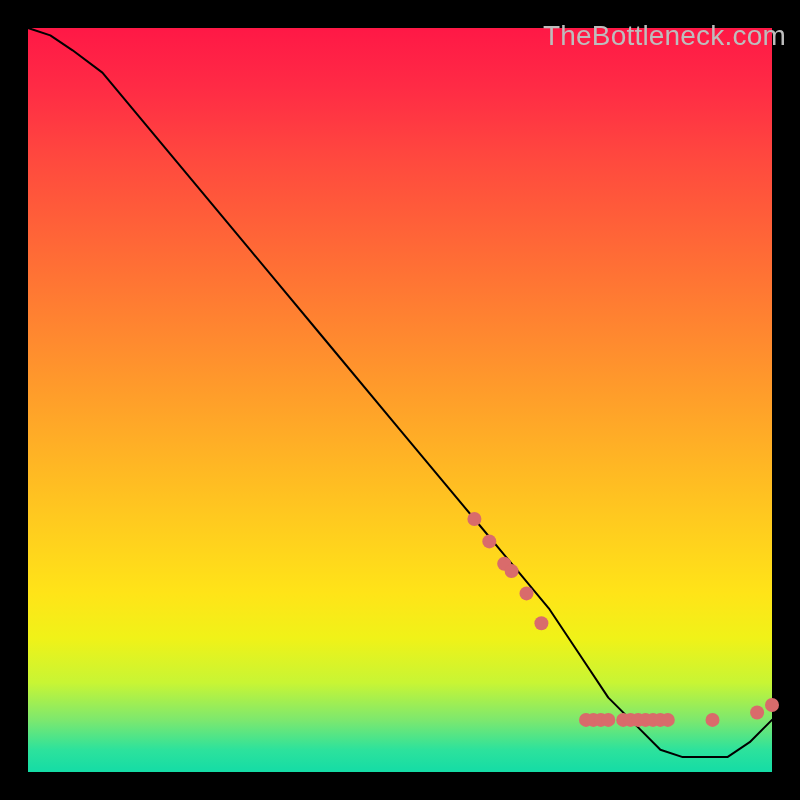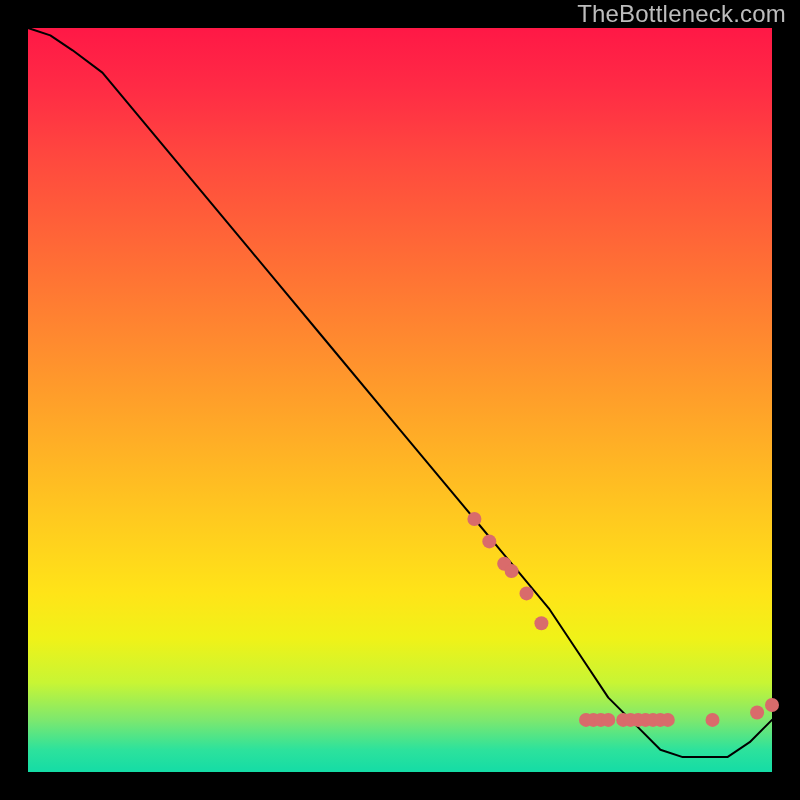--- a/index.html
+++ b/index.html
@@ -15,24 +15,24 @@
   .frame {
     position: absolute;
     left: 0;
     top: 0;
     width: 800px;
     height: 800px;
     background: #000;
   }
   .watermark {
     position: absolute;
-    top: 0;
+    top: 20px;
     right: 14px;
     color: #bdbdbd;
-    font-size: 24px;
+    font-size: 28px;
     font-weight: 500;
     letter-spacing: 0.2px;
   }
   .plot-area {
     position: absolute;
     left: 28px;
     top: 28px;
     width: 744px;
     height: 744px;
     

